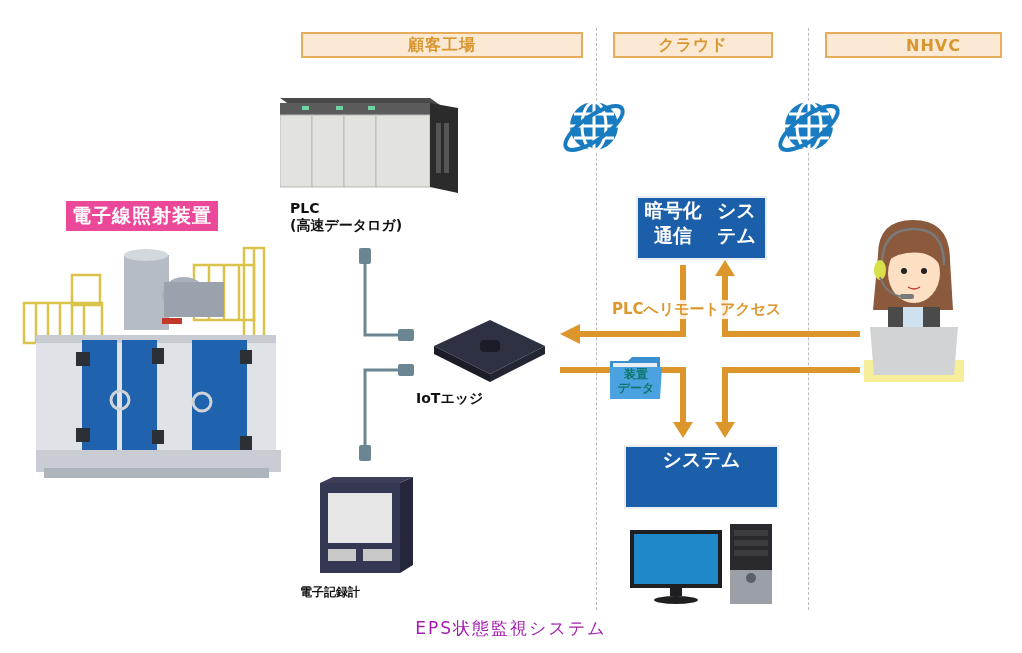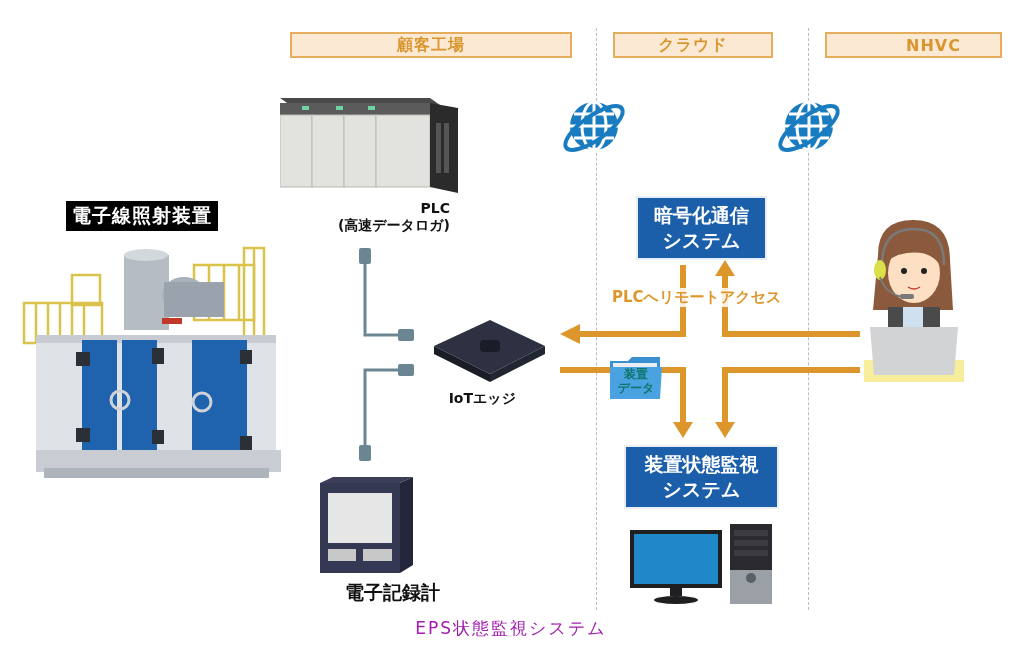--- a/index.html
+++ b/index.html
@@ -1,29 +1,29 @@
 <!DOCTYPE html>
 <html><head>
 <meta charset="utf-8">
 <style>
   html, body { margin:0; padding:0; background:#ffffff; }
   body { width:1022px; height:653px; position:relative; overflow:hidden; font-family:"DejaVu Sans", sans-serif; }
   .abs { position:absolute; }
   .zone-header { position:absolute; top:32px; height:26px; background:#fbe9d4; border:2px solid #e6ae5c; box-sizing:border-box; color:#d9962f; font-weight:bold; font-size:16px; display:flex; align-items:center; justify-content:center; letter-spacing:1px; }
   .divider { position:absolute; top:28px; width:0; height:582px; border-left:1px dashed #b9bcc2; }
-  .orange-label { position:absolute; background:#000000; color:#fff; font-weight:bold; font-size:19px; padding:2px 6px; letter-spacing:1px; }
-  .caption { position:absolute; color:#111; font-weight:bold; font-size:14px; text-align:right; line-height:17px; }
-  .blue-box { position:absolute; background:#1b5ea9; color:#fff; font-weight:bold; font-size:19px; text-align:center; line-height:25px; border:2px solid #e9eef5; box-sizing:border-box; display:flex; flex-direction:column; justify-content:center; }
+  .orange-label { position:absolute; background:#ec4899; color:#fff; font-weight:bold; font-size:19px; padding:2px 6px; letter-spacing:1px; }
+  .caption { position:absolute; color:#111; font-weight:bold; font-size:14px; text-align:left; line-height:17px; }
+  .blue-box { position:absolute; background:#1b5ea9; color:#fff; font-weight:bold; font-size:19px; text-align:center; line-height:25px; border:2px solid #e9eef5; box-sizing:border-box; display:flex; justify-content:center; }
   .flow-label { position:absolute; color:#dd962b; font-weight:bold; font-size:15px; background:rgba(255,255,255,0.85); padding:0 2px; }
   .bottom-caption { position:absolute; top:617px; left:0; width:1022px; text-align:center; font-size:17px; color:#a21caf; letter-spacing:2px; font-family:"DejaVu Sans", sans-serif; }
 </style>
 </head>
 <body>
 
-<div class="zone-header" style="left:290px; width:282px;">
+<div class="zone-header" style="left:301px; width:282px;">
     <span>顧客工場</span>
   </div>
 <div class="zone-header" style="left:613px; width:160px;">
     <span>クラウド</span>
   </div>
 <div class="zone-header" style="left:825px; width:177px;padding-left:40px;">
     <span>NHVC</span>
   </div>
 
 <div class="divider" style="left:596px;"></div>
@@ -126,21 +126,21 @@
 <div class="caption" style="left:416px; top:390px; width:100px; font-size:14px;">IoTエッジ</div>
 
 <svg class="abs" style="left:315px; top:475px;" width="100" height="100" viewBox="0 0 100 100">
   <polygon points="5,8 85,8 98,2 18,2" fill="#3c3f57"></polygon>
   <rect x="5" y="8" width="80" height="90" fill="#343852"></rect>
   <polygon points="85,8 98,2 98,90 85,98" fill="#24273b"></polygon>
   <rect x="13" y="18" width="64" height="50" fill="#e6e6e6"></rect>
   <rect x="13" y="74" width="28" height="12" fill="#c8c8c8"></rect>
   <rect x="48" y="74" width="29" height="12" fill="#c8c8c8"></rect>
 </svg>
-<div class="caption" style="left:300px; top:584px; width:140px; font-size:19px;">電子記録計</div>
+<div class="caption" style="left:300px; top:584px; width:140px; font-size:12px;">電子記録計</div>
 
 <svg class="abs" style="left:558px; top:90px;" width="72" height="72" viewBox="0 0 72 72">
   <circle cx="36" cy="36" r="24" fill="#1a7cc0"></circle>
   <g stroke="#fff" stroke-width="3" fill="none">
     <line x1="36" y1="12" x2="36" y2="60"></line>
     <line x1="12" y1="36" x2="60" y2="36"></line>
     <line x1="16" y1="24" x2="56" y2="24"></line>
     <line x1="16" y1="48" x2="56" y2="48"></line>
     <ellipse cx="36" cy="36" rx="12" ry="24"></ellipse>
   </g>
@@ -174,36 +174,35 @@
 
     <polyline points="310,110 175,110 175,165"></polyline>
   </g>
   <g fill="#dd962b">
     <polygon points="175,0 165,16 185,16"></polygon>
     <polygon points="10,74 30,64 30,84"></polygon>
     <polygon points="133,178 123,162 143,162"></polygon>
     <polygon points="175,178 165,162 185,162"></polygon>
   </g>
 </svg>
-<div class="flow-label" style="left:610px; top:288px;">PLCへリモートアクセス</div>
+<div class="flow-label" style="left:610px; top:300px;">PLCへリモートアクセス</div>
 
 <div class="abs" style="left:608px; top:355px; width:56px; height:46px;">
   <svg width="56" height="46" viewBox="0 0 56 46" style="position:absolute; left:0; top:0;">
     <path d="M2 6 L20 6 L24 2 L52 2 L52 44 L2 44 Z" fill="#3a8fd0"></path>
     <rect x="5" y="8" width="44" height="6" fill="#e8eef4"></rect>
     <path d="M2 12 L54 12 L52 44 L2 44 Z" fill="#4aa3e0"></path>
   </svg>
   <div style="position:absolute; left:0; top:12px; width:56px; text-align:center; color:#0f766e; font-weight:bold; font-size:12px; line-height:14px;">
     <div>装置</div>
     <div>データ</div>
   </div>
 </div>
 
 <div class="blue-box" style="left:624px; top:445px; width:155px; height:64px;">
-  <div>装置状態監視</div>
   <div>システム</div>
 </div>
 
 <svg class="abs" style="left:628px; top:518px;" width="150" height="90" viewBox="0 0 150 90">
   <rect x="2" y="12" width="92" height="58" fill="#1f1f22"></rect>
   <rect x="6" y="16" width="84" height="50" fill="#1e88c8"></rect>
   <rect x="42" y="70" width="12" height="8" fill="#1f1f22"></rect>
   <ellipse cx="48" cy="82" rx="22" ry="4" fill="#1f1f22"></ellipse>
   <rect x="102" y="6" width="42" height="80" fill="#2a2a2e"></rect>
   <rect x="106" y="12" width="34" height="6" fill="#3b3b40"></rect>

